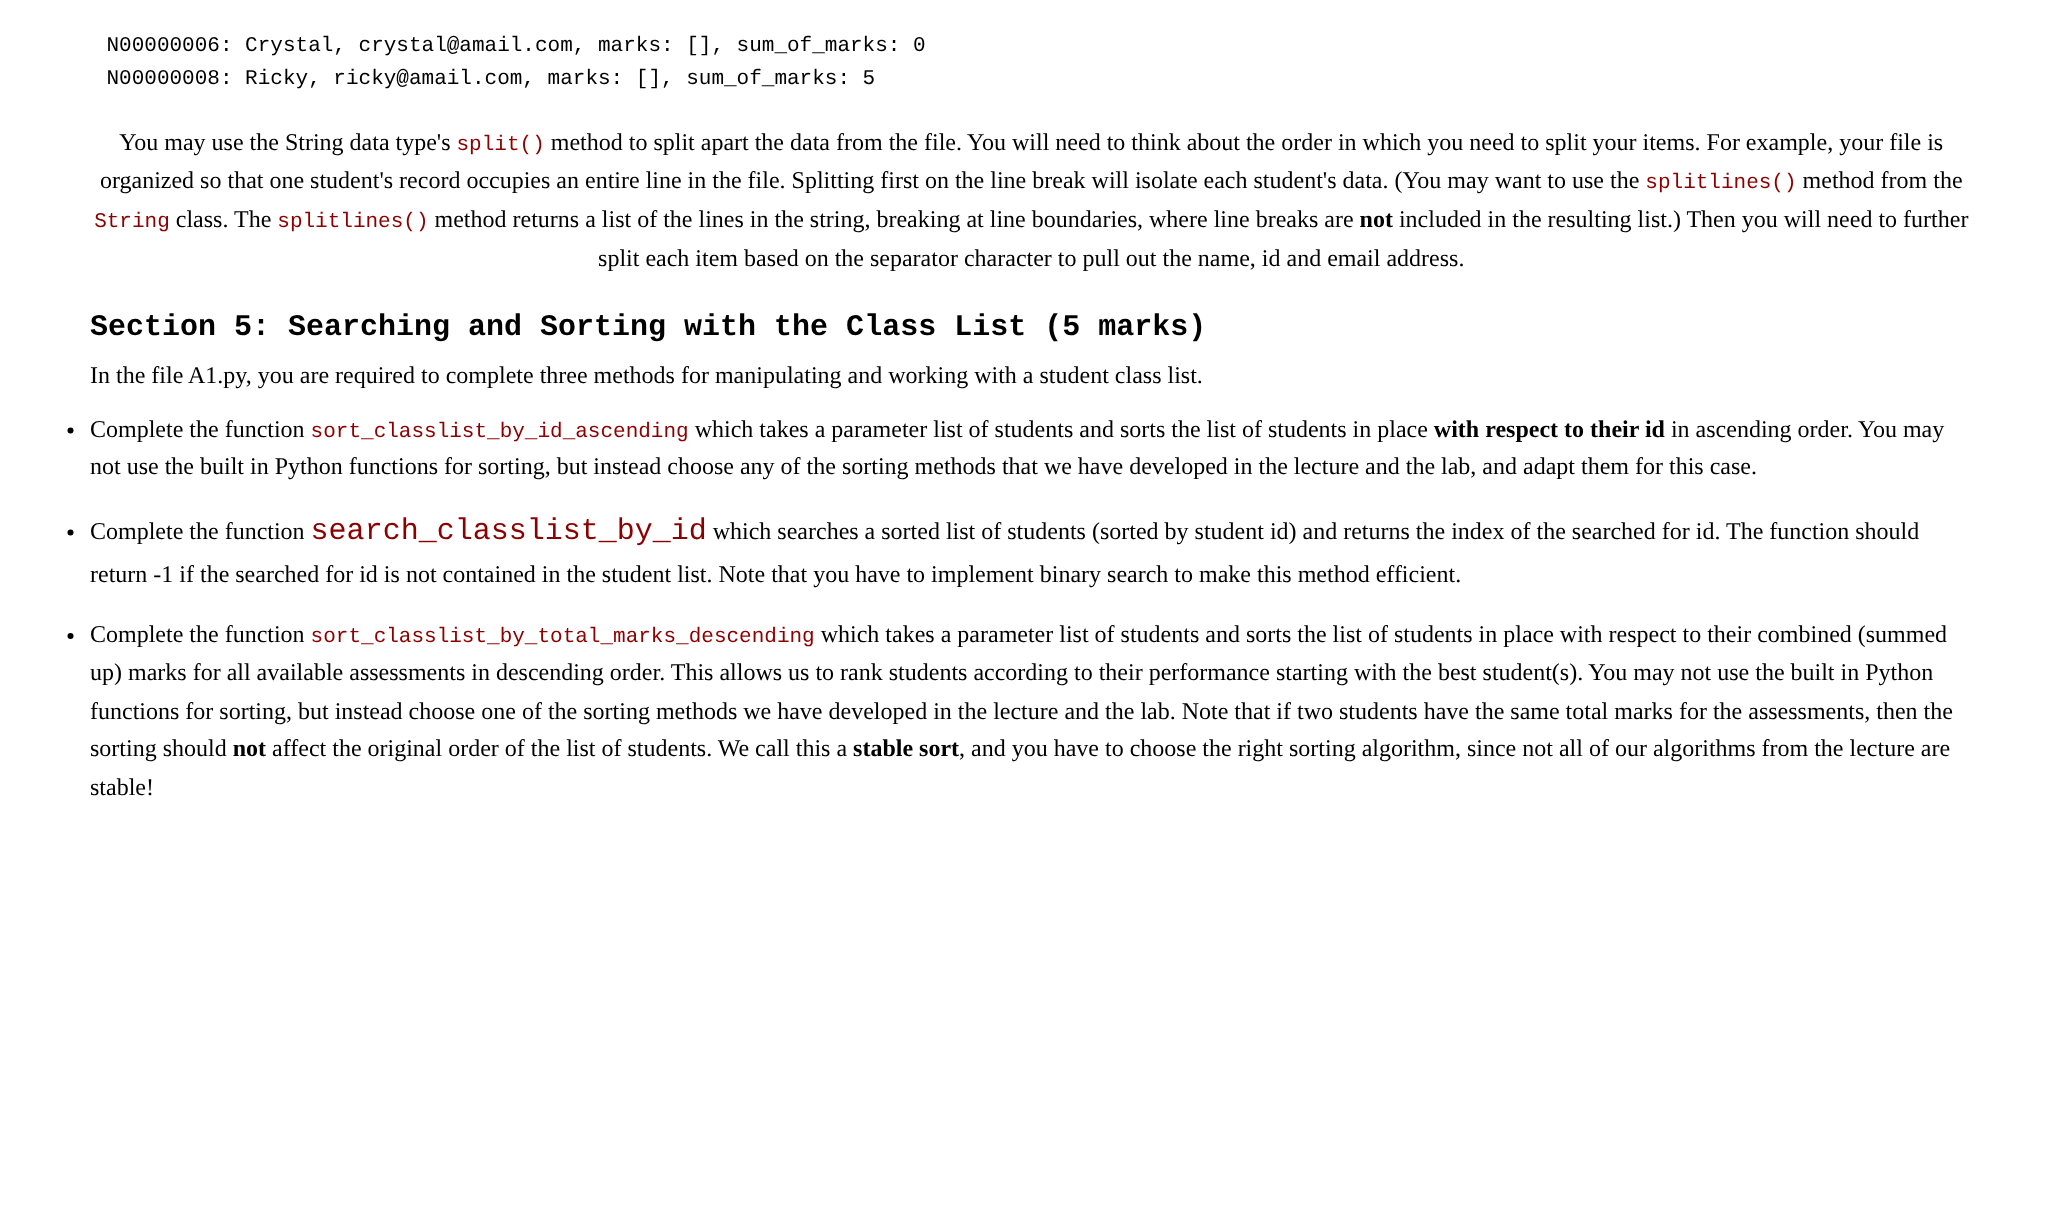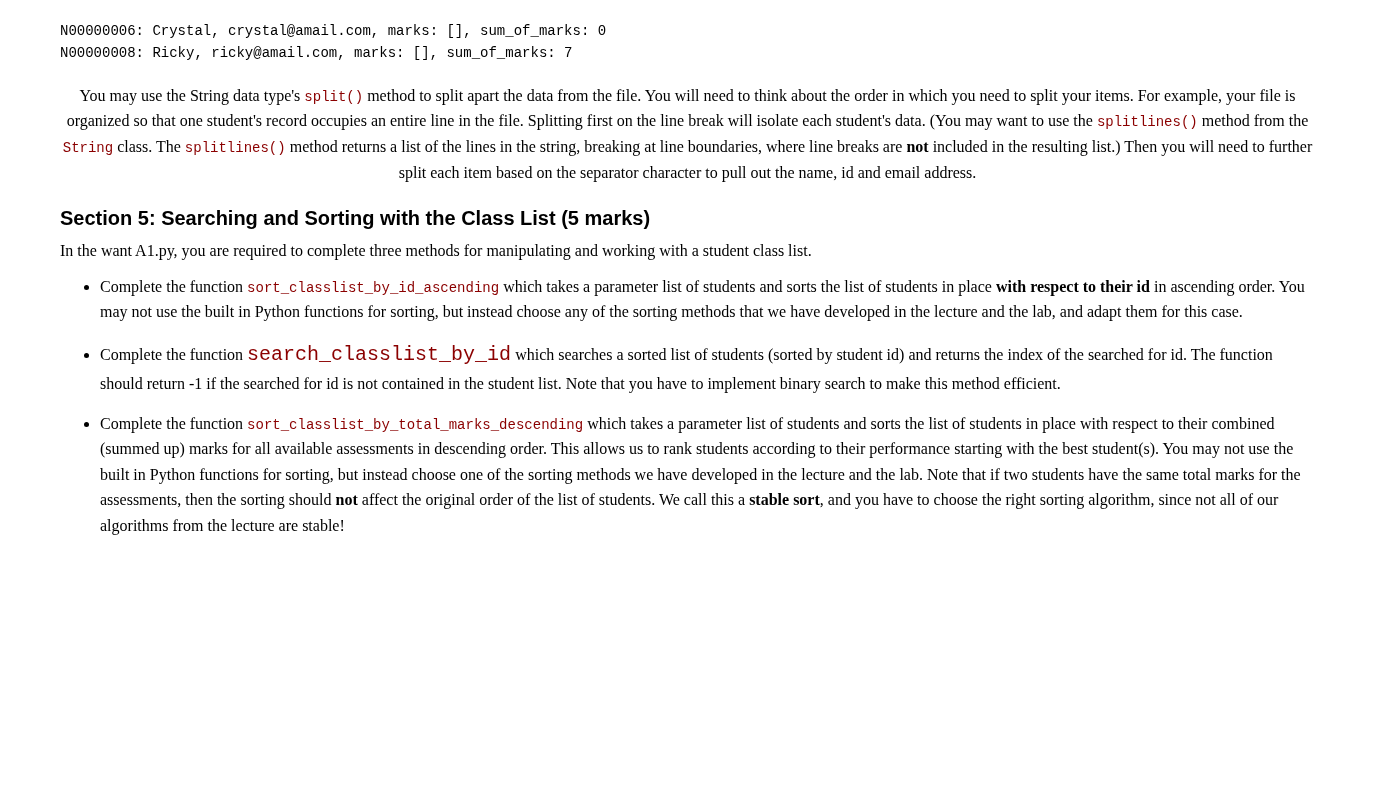--- a/index.html
+++ b/index.html
@@ -17,85 +17,85 @@
       max-width: 1375px;
     }
 
     .code-block {
       font-family: 'Courier New', Courier, monospace;
       font-size: 14px;
       color: #000000;
       background: #ffffff;
       line-height: 1.6;
       margin-bottom: 18px;
+      margin-left: 11px;
     }
 
     .inline-code {
       font-family: 'Courier New', Courier, monospace;
       font-size: 14px;
       color: #8B0000;
       background: transparent;
     }
 
     .paragraph {
       font-size: 16px;
       line-height: 1.6;
       margin-bottom: 14px;
       color: #000000;
       text-align: center;
     }
 
     .section-heading {
-      font-family: Liberation Sans, sans-serif;
+      font-family: Liberation Mono, monospace;
       font-size: 20px;
       font-weight: bold;
       margin-top: 22px;
       margin-bottom: 8px;
       color: #000000;
     }
 
     .section-intro {
       font-size: 16px;
       line-height: 1.6;
       margin-bottom: 10px;
     }
 
     ul.bullet-list {
       list-style: disc;
-      margin-left: 40px;
       margin-top: 6px;
     }
 
     ul.bullet-list li {
       font-size: 16px;
       line-height: 1.6;
       margin-bottom: 14px;
     }
 
     .underline-code {
       font-family: 'Courier New', Courier, monospace;
       font-size: 20px;
       color: #8B0000;
     }
   </style>
 </head>
 <body>
 
 <div class="code-block">
   <div>N00000006: Crystal, crystal@amail.com, marks: [], sum_of_marks: 0</div>
-  <div>N00000008: Ricky, ricky@amail.com, marks: [], sum_of_marks: 7</div>
+  <div>N00000008: Ricky, ricky@amail.com, marks: [], sum_of_marks: 5</div>
 </div>
 
 <p class="paragraph">
   <span>You may use the String data type's </span><span class="inline-code">split()</span><span> method to split apart the data from the file. You will need to think about the order in which you need to split your items. For example, your file is organized so that one student's record occupies an entire line in the file. Splitting first on the line break will isolate each student's data. (You may want to use the </span><span class="inline-code">splitlines()</span><span> method from the </span><span class="inline-code">String</span><span> class. The </span><span class="inline-code">splitlines()</span><span> method returns a list of the lines in the string, breaking at line boundaries, where line breaks are </span><strong>not</strong><span> included in the resulting list.) Then you will need to further split each item based on the separator character to pull out the name, id and email address.</span>
 </p>
 
 <h2 class="section-heading">Section 5: Searching and Sorting with the Class List (5 marks)</h2>
 
-<p class="section-intro">In the want A1.py, you are required to complete three methods for manipulating and working with a student class list.</p>
+<p class="section-intro">In the file A1.py, you are required to complete three methods for manipulating and working with a student class list.</p>
 
 <ul class="bullet-list">
   <li>
     <span>Complete the function </span><span class="inline-code">sort_classlist_by_id_ascending</span><span> which takes a parameter list of students and sorts the list of students in place </span><strong>with respect to their id</strong><span> in ascending order. You may not use the built in Python functions for sorting, but instead choose any of the sorting methods that we have developed in the lecture and the lab, and adapt them for this case.</span>
   </li>
   <li>
     <span>Complete the function </span><span class="underline-code">search_classlist_by_id</span><span> which searches a sorted list of students (sorted by student id) and returns the index of the searched for id. The function should return -1 if the searched for id is not contained in the student list. Note that you have to implement binary search to make this method efficient.</span>
   </li>
   <li>
     <span>Complete the function </span><span class="inline-code">sort_classlist_by_total_marks_descending</span><span> which takes a parameter list of students and sorts the list of students in place with respect to their combined (summed up) marks for all available assessments in descending order. This allows us to rank students according to their performance starting with the best student(s). You may not use the built in Python functions for sorting, but instead choose one of the sorting methods we have developed in the lecture and the lab. Note that if two students have the same total marks for the assessments, then the sorting should </span><strong>not</strong><span> affect the original order of the list of students. We call this a </span><strong>stable sort</strong><span>, and you have to choose the right sorting algorithm, since not all of our algorithms from the lecture are stable!</span>

